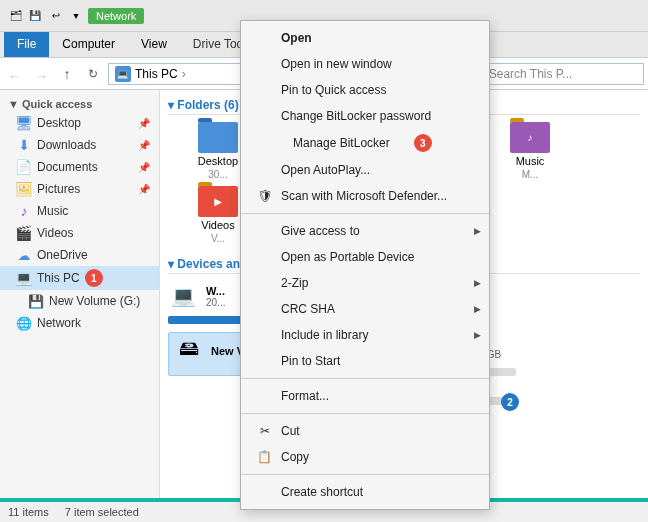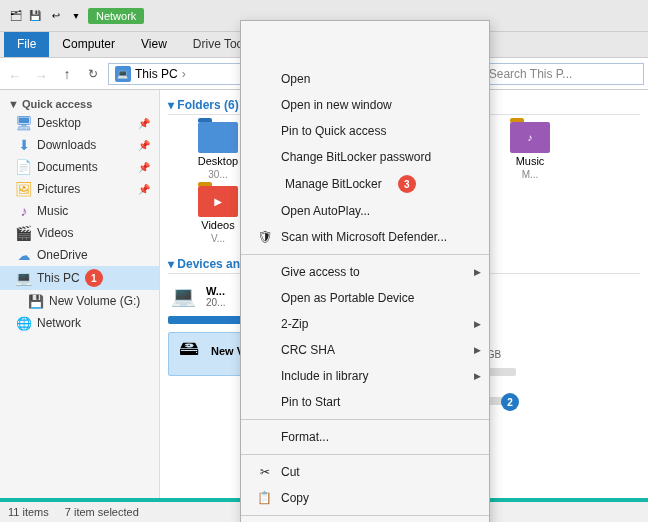--- a/index.html
+++ b/index.html
@@ -345,21 +345,21 @@
     }
     .cm-item-icon {
       width: 16px;
       height: 16px;
       display: flex;
       align-items: center;
       justify-content: center;
       font-size: 12px;
       flex-shrink: 0;
     }
-    .cm-item.bold { font-weight: normal; margin-top: 41px; }
+    .cm-item.bold { font-weight: bold; }
 
     .num-badge {
       display: inline-flex;
       align-items: center;
       justify-content: center;
       min-width: 18px;
       height: 18px;
       border-radius: 50%;
       color: white;
       font-size: 10px;
@@ -570,21 +570,21 @@
     <span>Open in new window</span>
   </div>
   <div class="cm-item">
     <span class="cm-item-icon"></span>
     <span>Pin to Quick access</span>
   </div>
   <div class="cm-item">
     <span class="cm-item-icon"></span>
     <span>Change BitLocker password</span>
   </div>
-  <div class="cm-item" style="display:flex;align-items:center;gap:12px;">
+  <div class="cm-item" style="display:flex;align-items:center;gap:20px;">
     <span class="cm-item-icon"></span>
     <span>Manage BitLocker</span>
     <span class="num-badge badge-red" style="margin-left:4px;">3</span>
   </div>
   <div class="cm-item">
     <span class="cm-item-icon"></span>
     <span>Open AutoPlay...</span>
   </div>
   <div class="cm-item">
     <span class="cm-item-icon">🛡</span>

